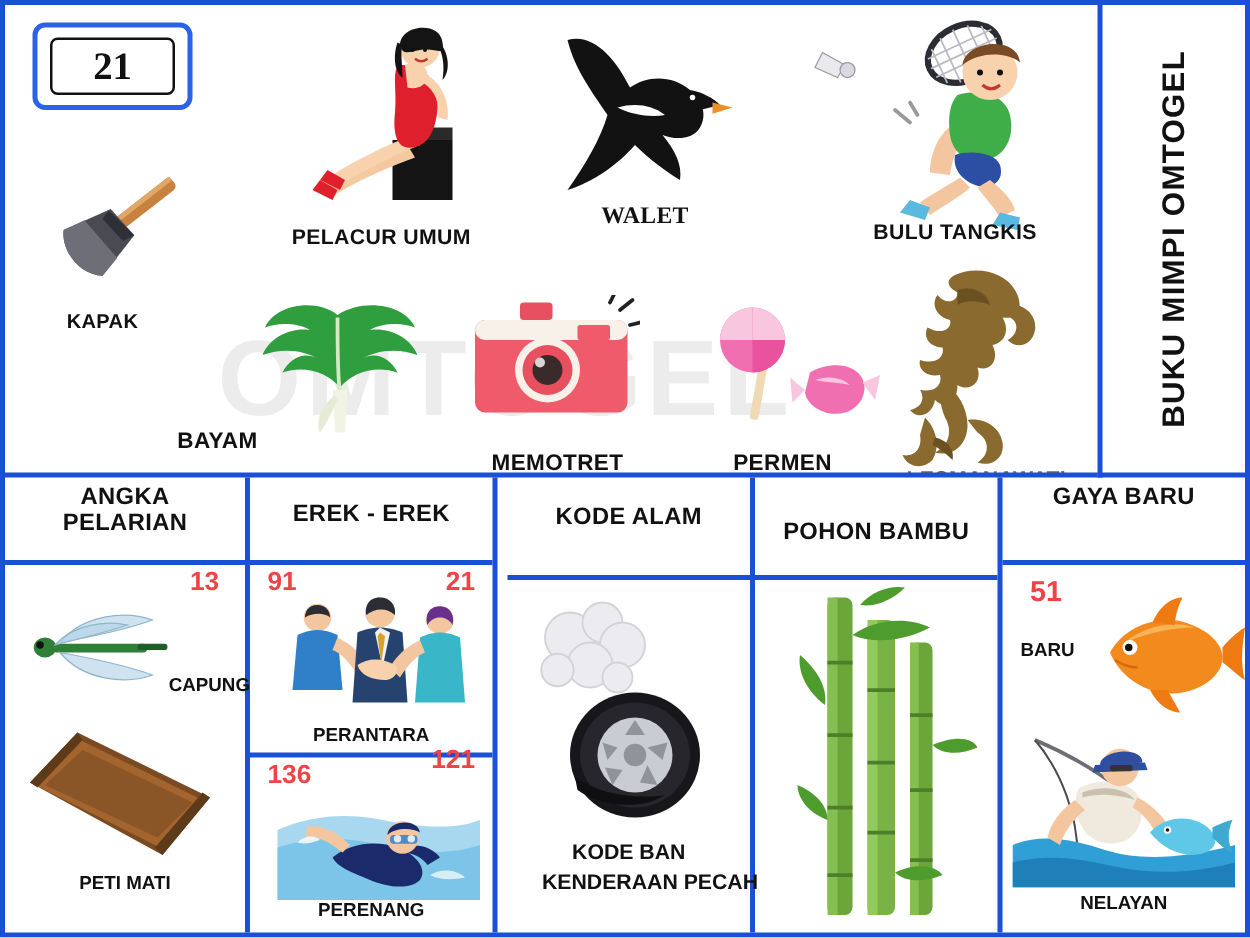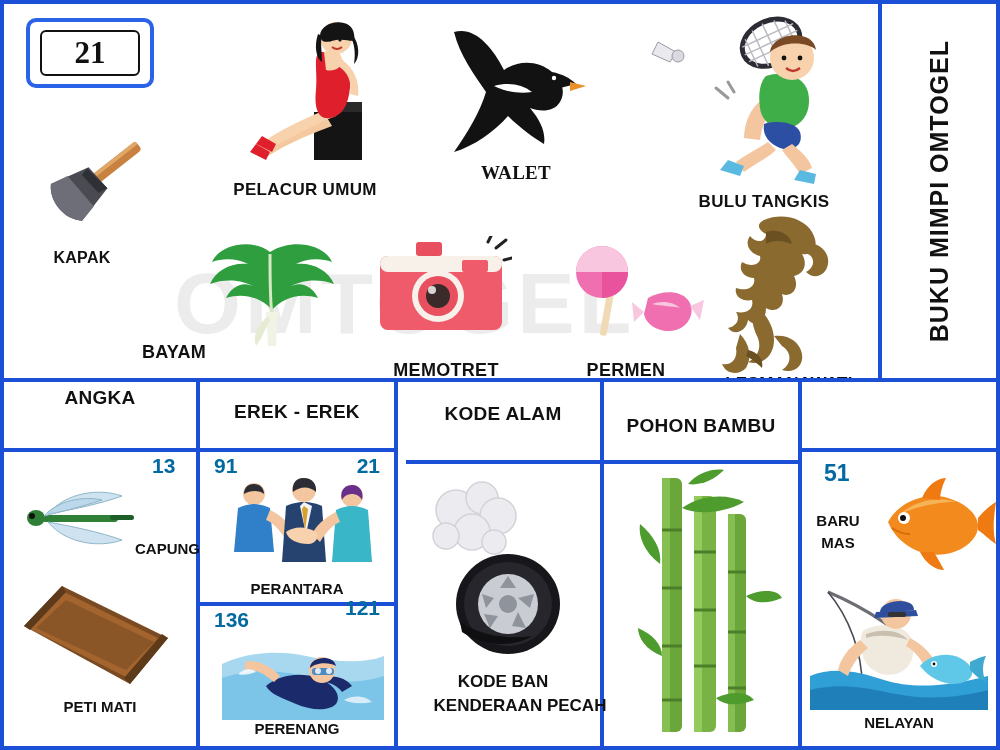--- a/index.html
+++ b/index.html
@@ -32,21 +32,21 @@
 
   .c1{left:0;width:196px;height:364px;border-right:4px solid #1a4fd6;}
   .c2{left:196px;width:198px;height:364px;border-right:4px solid #1a4fd6;}
   .c3{left:402px;width:198px;height:364px;border-right:4px solid #1a4fd6;}
   .c4{left:600px;width:198px;height:364px;border-right:4px solid #1a4fd6;}
   .c5{left:798px;width:194px;height:364px;}
 
   .hsep{position:absolute;left:0;right:0;height:4px;background:#1a4fd6;}
 
   .cell-label{position:absolute;font-weight:bold;font-size:15px;color:#111;text-align:center;width:100%;}
-  .numL{position:absolute;font-weight:bold;font-size:21px;color:#0369a1;}
+  .numL{position:absolute;font-weight:bold;font-size:21px;color:#ef4444;}
 
   
   svg{display:block;}
 </style>
 </head>
 <body>
 
 <div class="page">
 
   <div class="top">
@@ -147,21 +147,21 @@
         <path d="M168 130 C178 138 186 146 188 154 l-12 6 C170 150 162 142 158 136 Z" fill="#f3c6a0"></path>
         <path d="M104 146 l16 6 l-4 10 l-20 -6 z" fill="#5ab9e0"></path>
         <path d="M176 156 l16 4 l-2 10 l-20 -4 z" fill="#5ab9e0"></path>
 
         <g stroke="#999" stroke-width="3" stroke-linecap="round">
           <line x1="92" y1="74" x2="104" y2="84"></line>
             <line x1="104" y1="68" x2="110" y2="78"></line>
         </g>
       </svg>
     </div>
-    <div class="ico-label" style="left:660px;top:188px;width:200px;font-size:17px;">BULU TANGKIS</div>
+    <div class="ico-label" style="left:660px;top:172px;width:200px;font-size:17px;">BULU TANGKIS</div>
 
     <div class="art" style="left:196px;top:228px;">
       <svg width="150" height="120" viewBox="0 0 150 120">
         <path d="M70 20 C92 6 124 12 132 30 C122 26 106 26 96 32 C112 30 128 38 134 52 C118 46 100 48 88 56 C100 48 112 54 118 66 C100 60 82 66 72 78 C62 66 44 60 26 66 C32 54 44 48 56 56 C44 48 26 46 10 52 C16 38 32 30 48 32 C38 26 22 26 12 30 C20 12 52 6 70 20 Z" fill="#2f9e3e"></path>
         <path d="M70 22 C70 50 70 70 72 82" stroke="#d7e9c2" stroke-width="3" fill="none"></path>
         <path d="M66 80 l12 0 l-2 34 l-8 0 z" fill="#f1f4e5"></path>
         <path d="M68 84 C58 92 52 104 56 114 C62 106 66 96 70 88 Z" fill="#e6ecd4"></path>
       </svg>
     </div>
     <div class="ico-label" style="left:110px;top:338px;width:120px;font-size:18px;">BAYAM</div>
@@ -223,20 +223,21 @@
 
   <div class="side-title">
     <span>BUKU MIMPI OMTOGEL</span>
   </div>
 
   <div class="bottom">
 
     <div class="col c1">
       <div class="colhead">
         <div>ANGKA</div>
+        <div>PELARIAN</div>
       </div>
       <div class="hsep" style="top:66px;"></div>
 
       <div class="numL" style="left:148px;top:72px;">13</div>
       <div class="art" style="left:10px;top:92px;">
         <svg width="130" height="80" viewBox="0 0 130 80">
           <ellipse cx="22" cy="44" rx="9" ry="8" fill="#2f7f36"></ellipse>
           <rect x="28" y="41" width="76" height="7" rx="3.5" fill="#2f7f36"></rect>
           <rect x="96" y="41" width="24" height="5" rx="2.5" fill="#1e5e28"></rect>
           <g fill="rgba(180,210,230,.65)" stroke="#8fb6c9" stroke-width="1">
@@ -396,25 +397,25 @@
             <path d="M114 128 C132 120 146 122 150 130 C136 136 122 136 114 128 Z"></path>
             <path d="M30 188 C14 182 6 170 6 160 C20 166 30 176 30 188 Z"></path>
             <path d="M84 230 C100 222 116 224 122 232 C108 238 92 238 84 230 Z"></path>
             <path d="M56 16 C66 4 82 0 92 2 C82 12 68 18 56 16 Z"></path>
           </g>
         </svg>
       </div>
     </div>
 
     <div class="col c5">
+      <div class="colhead" style="padding-top:6px;">GAYA BARU</div>
       <div class="hsep" style="top:66px;"></div>
 
       <div class="numL" style="left:22px;top:78px;font-size:23px;">51</div>
       <div class="cell-label" style="top:130px;left:-54px;width:180px;">BARU</div>
-      <div class="cell-label" style="top:152px;left:-54px;width:180px;">MAS</div>
 
       <div class="art" style="left:68px;top:92px;">
         <svg width="126" height="100" viewBox="0 0 126 100">
           <path d="M18 48 C30 26 58 18 78 24 C98 30 108 42 108 52 C108 64 96 76 76 80 C54 84 28 72 18 48 Z" fill="#f28a1e"></path>
           <path d="M30 40 C46 26 70 22 86 28 C70 28 48 32 30 40 Z" fill="#f7b456"></path>
           <path d="M108 44 C118 32 126 28 126 28 C124 42 122 56 126 70 C122 68 114 60 108 56 Z" fill="#ef7a12"></path>
           <path d="M52 24 C58 10 68 4 76 4 C72 12 70 20 70 26 Z" fill="#ef7a12"></path>
           <path d="M50 78 C56 90 66 96 74 96 C70 88 66 82 64 78 Z" fill="#ef7a12"></path>
           <circle cx="34" cy="44" r="6" fill="#fff"></circle>
           <circle cx="33" cy="44" r="3" fill="#111"></circle>

